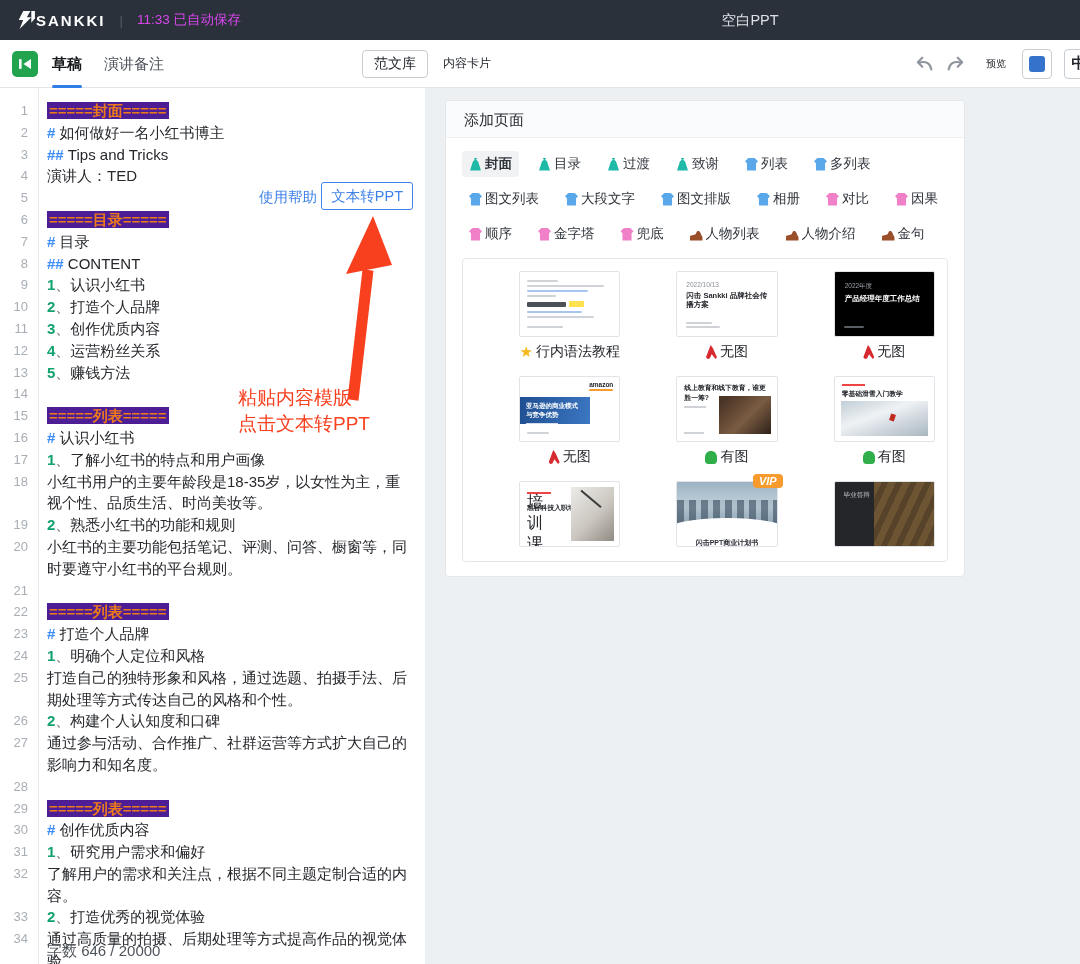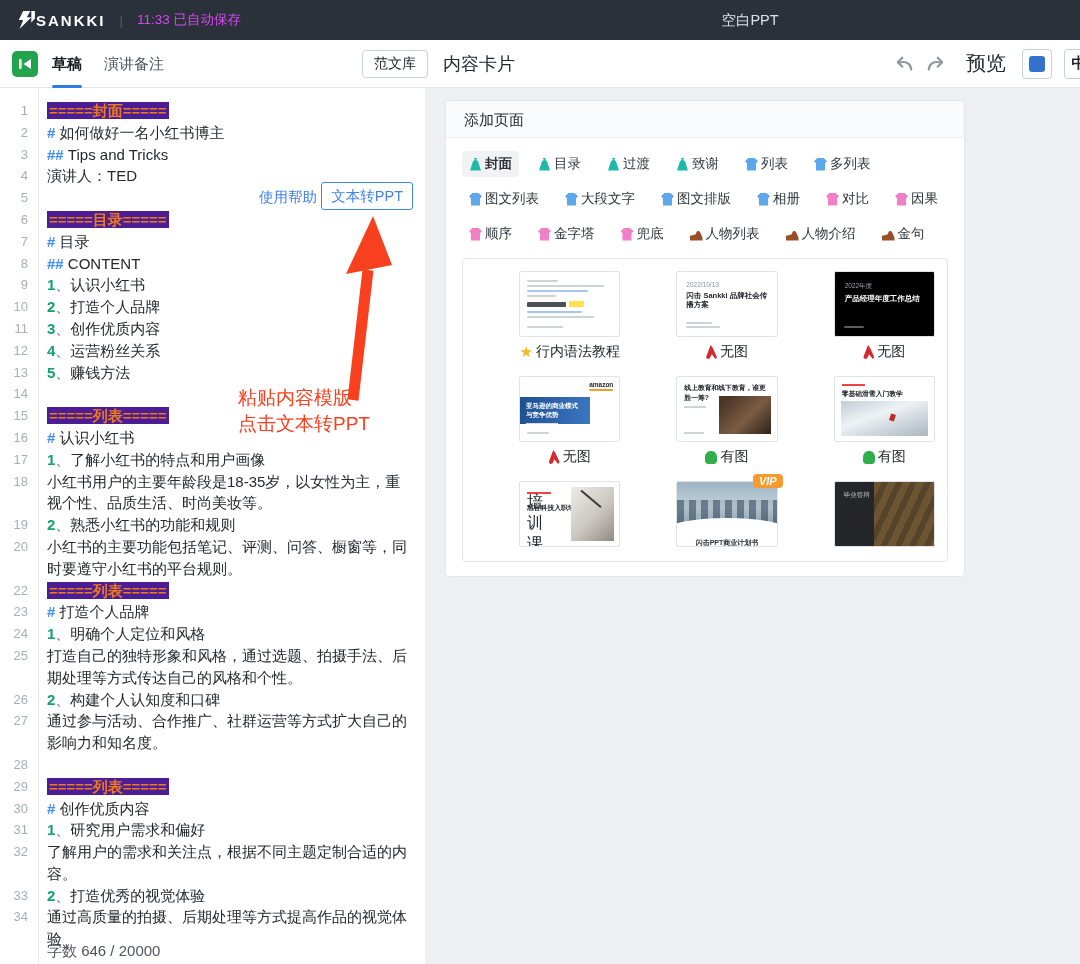--- a/index.html
+++ b/index.html
@@ -15,24 +15,24 @@
   .topbar .autosave { color:#d946ef; font-size:13.5px; }
   .doc-title { position:absolute; left:750px; transform:translateX(-50%); color:#dde0e4; font-size:14.5px; }
 
   
   .toolbar { position:relative; height:48px; background:#fff; border-bottom:1px solid #e2e5e8; display:flex; align-items:center; padding:0 12px; }
   .collapse-btn { width:26px; height:26px; border-radius:5px; background:#22a34d; border:none; display:flex; align-items:center; justify-content:center; margin-right:14px; cursor:pointer; }
   .tab { position:relative; font-size:15px; color:#4a5058; margin-right:22px; height:48px; line-height:48px; cursor:pointer; }
   .tab.active { color:#17191d; font-weight:bold; }
   .tab.active::after { content:""; position:absolute; left:0; right:0; bottom:0; height:3px; background:#2e7ce4; border-radius:2px; }
   .lib-btn { position:absolute; left:362px; top:10px; height:28px; padding:0 11px; font-size:14px; color:#23272d; background:#fff; border:1px solid #c9ced4; border-radius:4px; cursor:pointer; }
-  .cards-tab { position:absolute; left:443px; font-size:18px; color:#23272d; cursor:pointer; }
+  .cards-tab { position:absolute; left:443px; font-size:12px; color:#23272d; cursor:pointer; }
   .tb-right { position:absolute; right:-14px; display:flex; align-items:center; gap:12px; }
   .hist-icon { width:18px; height:16px; cursor:pointer; }
-  .preview-label { font-size:20px; color:#23272d; margin:0 4px 0 10px; cursor:pointer; }
+  .preview-label { font-size:10px; color:#23272d; margin:0 4px 0 10px; cursor:pointer; }
   .sq-btn { width:30px; height:30px; border:1px solid #c9ced4; border-radius:4px; background:#fff; display:flex; align-items:center; justify-content:center; cursor:pointer; }
   .sq-btn .bluesq { width:16px; height:16px; background:#3572cc; border-radius:3px; }
   .lang-btn { width:30px; height:30px; border:1px solid #c9ced4; border-radius:4px; background:#fff; font-size:15px; font-weight:bold; color:#23272d; cursor:pointer; }
 
   
   .main { position:relative; display:flex; height:876px; }
 
   
   .editor { position:relative; width:425px; background:#fff; height:100%; }
   .gutter-line { position:absolute; left:38px; top:0; bottom:0; width:1px; background:#e7e9eb; }
@@ -241,20 +241,24 @@
           </div>
           <div class="ed-row">
             <span class="ln">19</span>
             <span class="ct"><span class="linum">2</span><span class="lidot">、</span>熟悉小红书的功能和规则</span>
           </div>
           <div class="ed-row">
             <span class="ln">20</span>
             <span class="ct">小红书的主要功能包括笔记、评测、问答、橱窗等，同时要遵守小红书的平台规则。</span>
           </div>
           <div class="ed-row">
+            <span class="ln">21</span>
+            <span class="ct"></span>
+          </div>
+          <div class="ed-row">
             <span class="ln">22</span>
             <span class="ct"><span class="sep-text">=====列表=====</span></span>
           </div>
           <div class="ed-row">
             <span class="ln">23</span>
             <span class="ct"><span class="hash"># </span>打造个人品牌</span>
           </div>
           <div class="ed-row">
             <span class="ln">24</span>
             <span class="ct"><span class="linum">1</span><span class="lidot">、</span>明确个人定位和风格</span>

